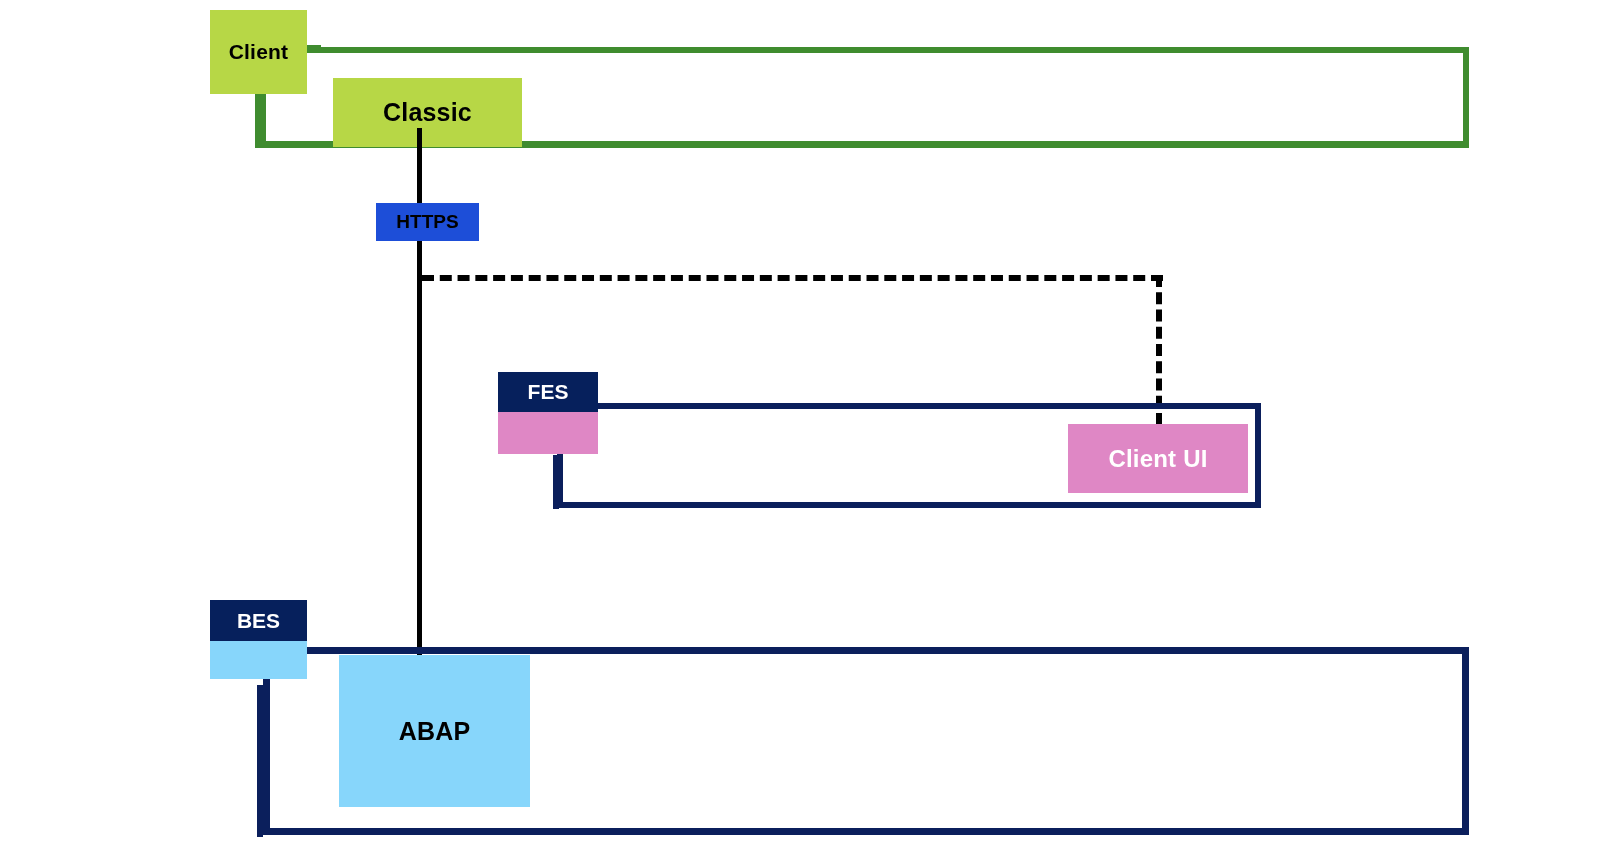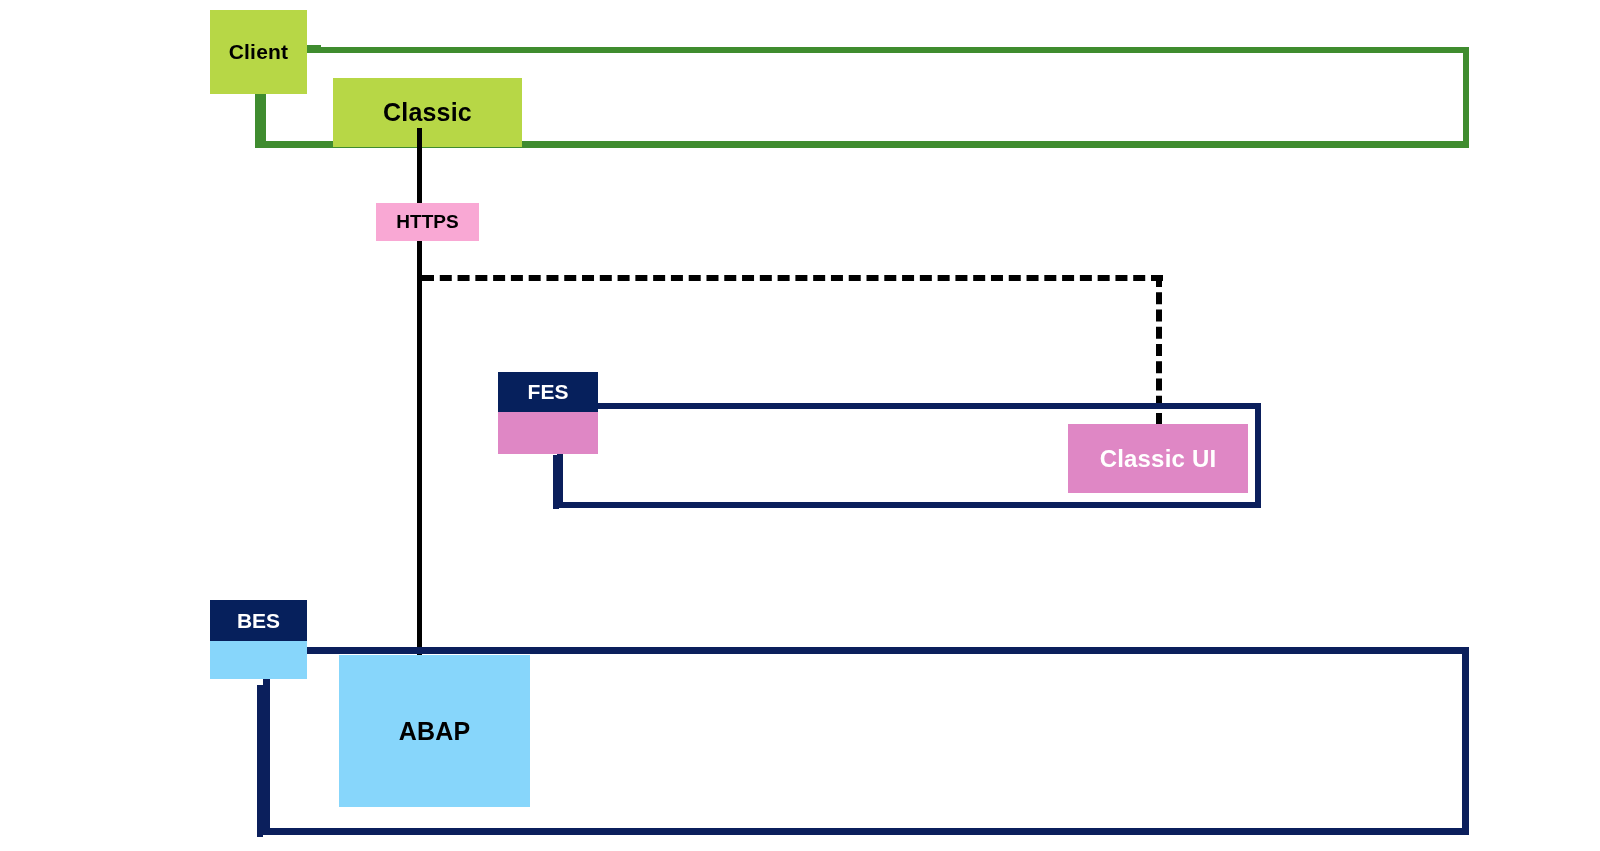--- a/index.html
+++ b/index.html
@@ -154,21 +154,21 @@
     left: 1117px; top: 275px;
     width: 0; height: 150px;
     border-left: 6px dashed #000000;
   }
 
   
   #label-https {
     position: absolute;
     left: 337px; top: 203px;
     width: 103px; height: 38px;
-    background: #f9a8d4;
+    background: #1d4ed8;
     color: #000000;
     font-size: 19px;
     font-weight: bold;
     display: flex;
     align-items: center;
     justify-content: center;
     box-sizing: border-box;
   }
 </style>
 </head>
@@ -195,21 +195,21 @@
   <div class="frame" id="fes-zone-frame"></div>
 
   <div class="line line-h-navy" id="line-fes-right"></div>
   <div class="line line-v-navy" id="line-fes-down"></div>
 
   <div class="zone-tab" id="tab-fes">
     <div class="zone-tab-header">FES</div>
     <div class="zone-tab-body"></div>
   </div>
 
-  <div class="node" id="node-product-ui">Classic UI</div>
+  <div class="node" id="node-product-ui">Client UI</div>
 
   <div class="frame" id="bes-zone-frame"></div>
 
   <div class="line line-h-navy" id="line-bes-right"></div>
   <div class="line line-v-navy" id="line-bes-down"></div>
 
   <div class="zone-tab" id="tab-bes">
     <div class="zone-tab-header">BES</div>
     <div class="zone-tab-body"></div>
   </div>

